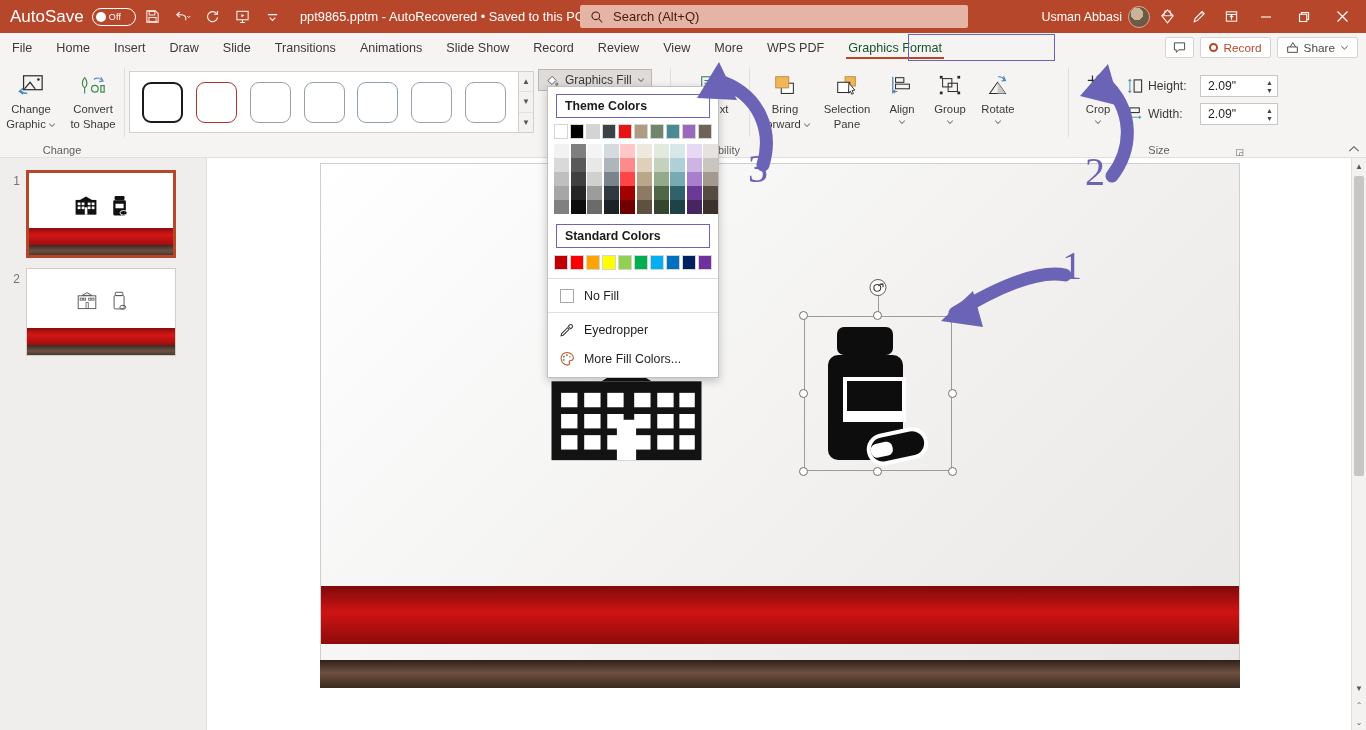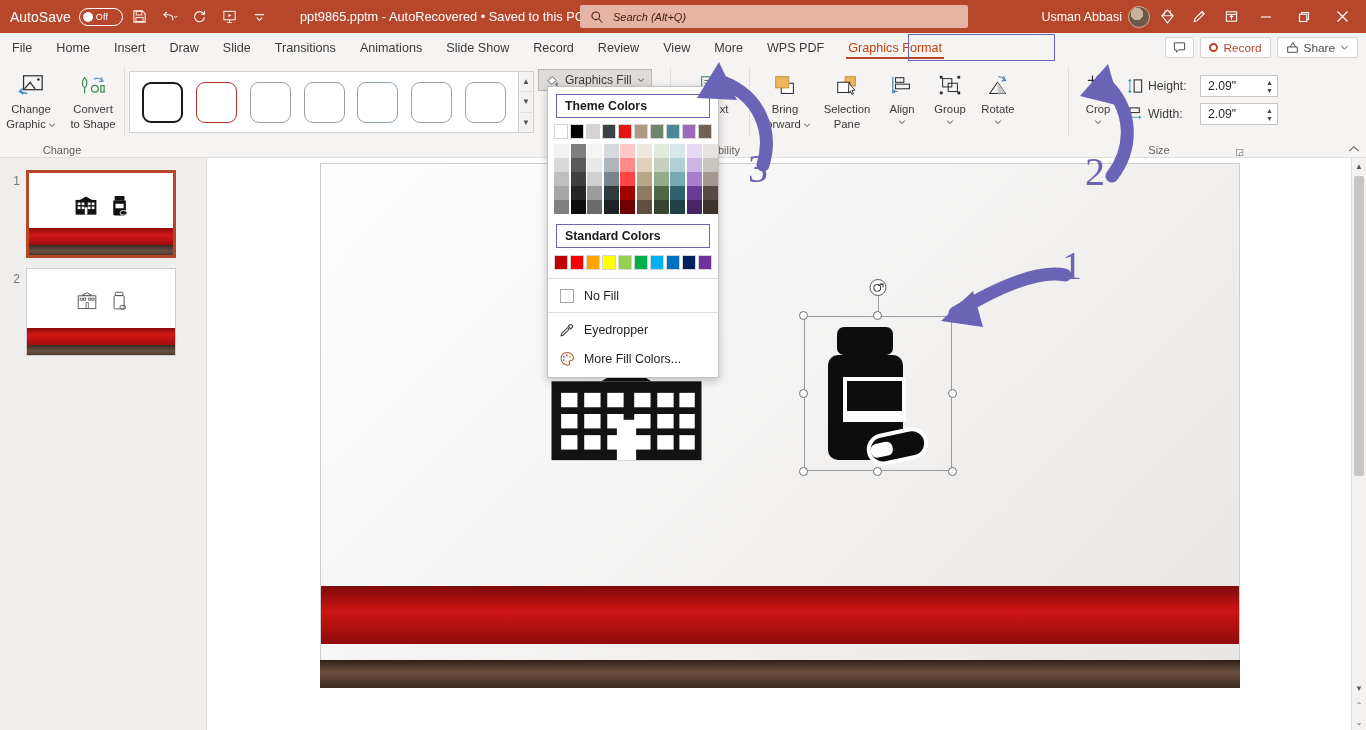--- a/index.html
+++ b/index.html
@@ -11,42 +11,42 @@
     background: #f3f2f1;
     position: relative;
   }
 
   
   .titlebar {
     height: 33px; background: #b7472a; display:flex; align-items:center;
     color:#fff; position:relative;
   }
   .qat { display:flex; align-items:center; gap:4px; padding-left:10px; }
-  .autosave-label { font-size:14px; color:#fff; margin-right:4px; }
+  .autosave-label { font-size:17px; color:#fff; margin-right:4px; }
   .toggle {
     width:44px; height:18px; border-radius:9px; border:1.3px solid #fff;
     display:flex; align-items:center; padding:0 3px; gap:3px; background:transparent;
   }
   .toggle .knob { width:10px;height:10px;border-radius:50%;background:#fff; }
   .toggle .tg-txt { font-size:9px; color:#fff; letter-spacing:.2px;}
   .qat-ico {
     width:26px;height:26px;display:flex;align-items:center;justify-content:center;
     color:#fff; opacity:.95;
   }
   .qat-ico svg { display:block; }
   .title-center {
     position:absolute; left:300px; top:0; height:33px; display:flex; align-items:center;
     font-size:12.8px; white-space:nowrap; color:#fff;
   }
   .searchbox {
     position:absolute; left:580px; top:5px; width:388px; height:23px;
     background:#e6b4a4; border-radius:2px; display:flex; align-items:center;
     padding-left:10px; gap:9px; color:#4a1d10;
   }
-  .searchbox .sph { font-size:11px; color:#43200f;font-style:italic; }
+  .searchbox .sph { font-size:13px; color:#43200f; }
   .title-right {
     position:absolute; right:0; top:0; height:33px; display:flex; align-items:center;
     gap:2px; padding-right:6px;
   }
   .user-name { font-size:12.5px; color:#fff; margin-right:4px; }
   .avatar {
     width:22px;height:22px;border-radius:50%;
     background:radial-gradient(circle at 40% 35%, #c9b49a 0 35%, #6b5a44 36% 100%);
     border:1px solid #d8a898;
   }
@@ -57,21 +57,21 @@
   .tabbar {
     height:29px; background:#f6f4f3; display:flex; align-items:stretch;
     position:relative; border-bottom:0;
   }
   .tab {
     padding:0 12px; display:flex;align-items:center; font-size:12.6px; color:#3b3a39;
     white-space:nowrap; position:relative;
   }
   .tab.file { color:#3b3a39; }
   .tab.active {
-    color:#c2410c;
+    color:#14532d;
   }
   .tab.active .tab-underline {
     position:absolute; left:10px; right:10px; bottom:3px; height:2.4px; background:#b7472a;
   }
   .tab-highlight-box {
     position:absolute; left:908px; top:1px; width:147px; height:27px;
     border:1.6px solid #6b63b5; pointer-events:none;
   }
   .tabbar-right {
     margin-left:auto; display:flex; align-items:center; gap:6px; padding-right:8px;

